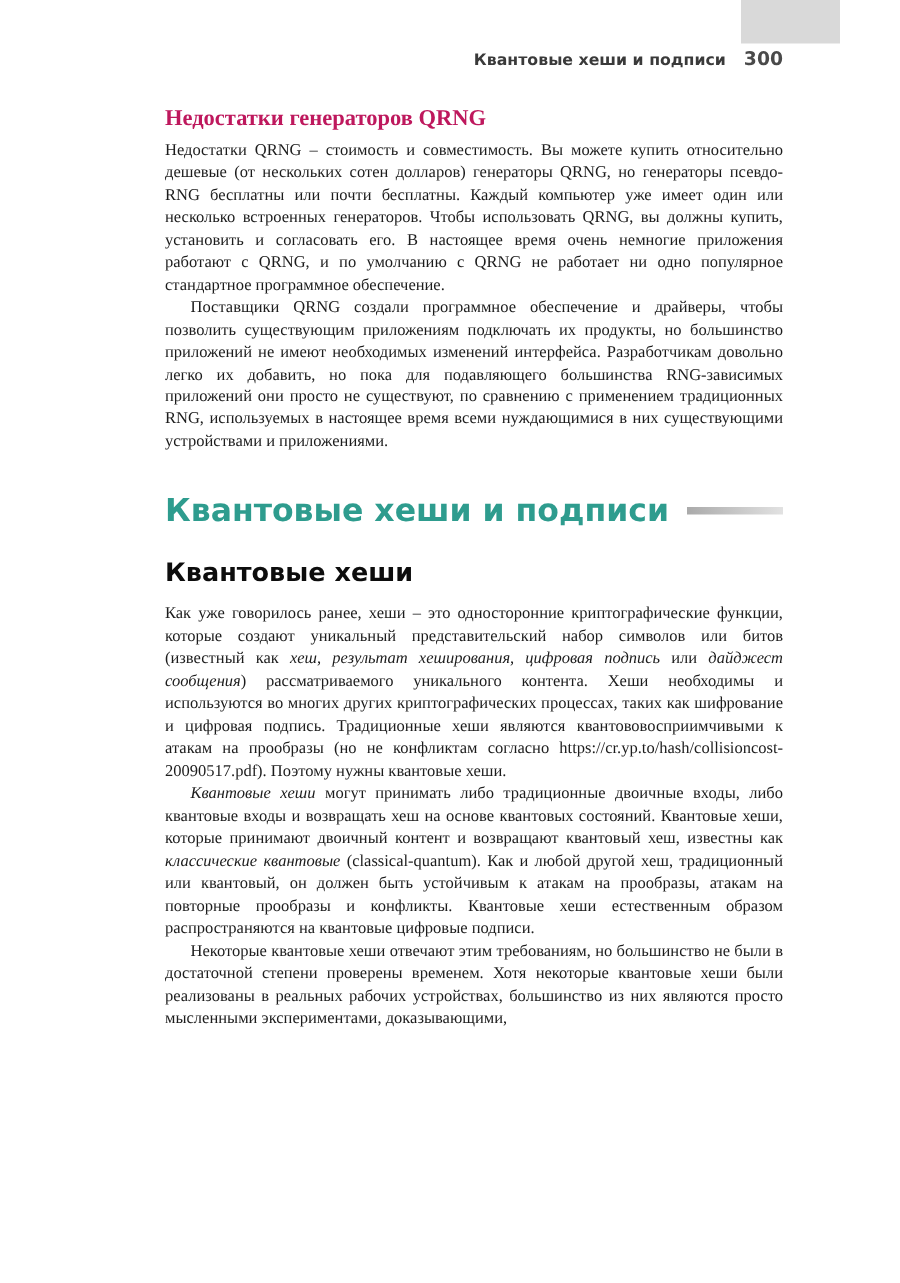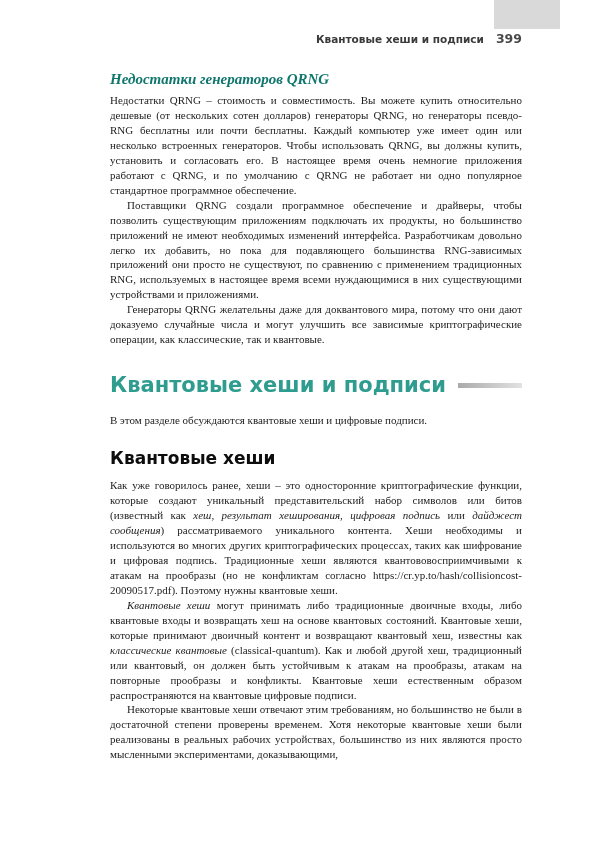--- a/index.html
+++ b/index.html
@@ -41,23 +41,22 @@
     color: #3a3a3a;
   }
   .rh-num {
     font-size: 12.5px;
     font-weight: bold;
     color: #4a4a4a;
   }
   .sub-italic {
     margin: 25px 0 5px 0;
     font-size: 15px;
-    font-style: italic;
     font-weight: bold;
-    color: #0f766e;
+    color: #be185d;
   }
   .body {
     margin: 0;
     font-size: 11px;
     line-height: 1.36;
     text-align: justify;
   }
   .body.indent { text-indent: 17px; }
   .chapter-head {
     display: flex;
@@ -90,35 +89,33 @@
 </style>
 </head>
 <body>
 
 <div class="page">
 
   <div class="corner-tab"></div>
 
   <div class="running-head">
     <span class="rh-title">Квантовые хеши и подписи</span>
-    <span class="rh-num">399</span>
+    <span class="rh-num">300</span>
   </div>
 
   <h3 class="sub-italic">Недостатки генераторов QRNG</h3>
 
   <p class="body"><span>Недостатки QRNG – стоимость и совместимость. Вы можете купить относительно дешевые (от нескольких сотен долларов) генераторы QRNG, но генераторы псевдо-RNG бесплатны или почти бесплатны. Каждый компьютер уже имеет один или несколько встроенных генераторов. Чтобы использовать QRNG, вы должны купить, установить и согласовать его. В настоящее время очень немногие приложения работают с QRNG, и по умолчанию с QRNG не работает ни одно популярное стандартное программное обеспечение.</span></p>
   <p class="body indent"><span>Поставщики QRNG создали программное обеспечение и драйверы, чтобы позволить существующим приложениям подключать их продукты, но большинство приложений не имеют необходимых изменений интерфейса. Разработчикам довольно легко их добавить, но пока для подавляющего большинства RNG-зависимых приложений они просто не существуют, по сравнению с применением традиционных RNG, используемых в настоящее время всеми нуждающимися в них существующими устройствами и приложениями.</span></p>
-  <p class="body indent"><span>Генераторы QRNG желательны даже для доквантового мира, потому что они дают доказуемо случайные числа и могут улучшить все зависимые криптографические операции, как классические, так и квантовые.</span></p>
 
   <div class="chapter-head">
     <h1 class="chapter-title">Квантовые хеши и подписи</h1>
     <div class="head-rule"></div>
   </div>
 
-  <p class="body intro">В этом разделе обсуждаются квантовые хеши и цифровые подписи.</p>
 
   <h2 class="sub-title">Квантовые хеши</h2>
 
   <p class="body"><span>Как уже говорилось ранее, хеши – это односторонние криптографические функции, которые создают уникальный представительский набор символов или битов (известный как </span><em>хеш, результат хеширования, цифровая подпись</em><span> или </span><em>дайджест сообщения</em><span>) рассматриваемого уникального контента. Хеши необходимы и используются во многих других криптографических процессах, таких как шифрование и цифровая подпись. Традиционные хеши являются квантововосприимчивыми к атакам на прообразы (но не конфликтам согласно https://cr.yp.to/hash/collisioncost-20090517.pdf). Поэтому нужны квантовые хеши.</span></p>
   <p class="body indent"><em>Квантовые хеши</em><span> могут принимать либо традиционные двоичные входы, либо квантовые входы и возвращать хеш на основе квантовых состояний. Квантовые хеши, которые принимают двоичный контент и возвращают квантовый хеш, известны как </span><em>классические квантовые</em><span> (classical-quantum). Как и любой другой хеш, традиционный или квантовый, он должен быть устойчивым к атакам на прообразы, атакам на повторные прообразы и конфликты. Квантовые хеши естественным образом распространяются на квантовые цифровые подписи.</span></p>
   <p class="body indent"><span>Некоторые квантовые хеши отвечают этим требованиям, но большинство не были в достаточной степени проверены временем. Хотя некоторые квантовые хеши были реализованы в реальных рабочих устройствах, большинство из них являются просто мысленными экспериментами, доказывающими,</span></p>
 
 </div>
 
 </body></html>

